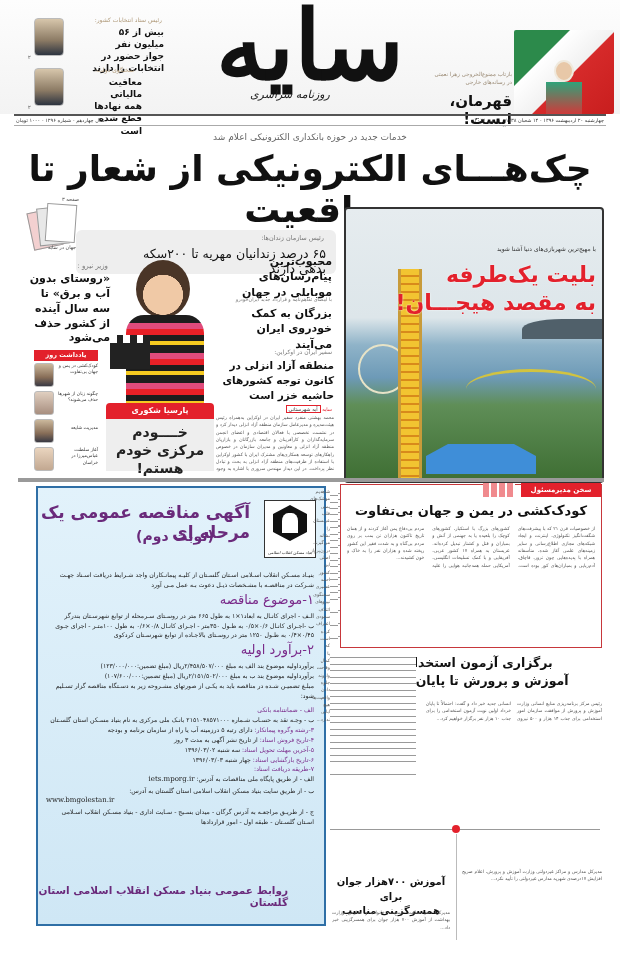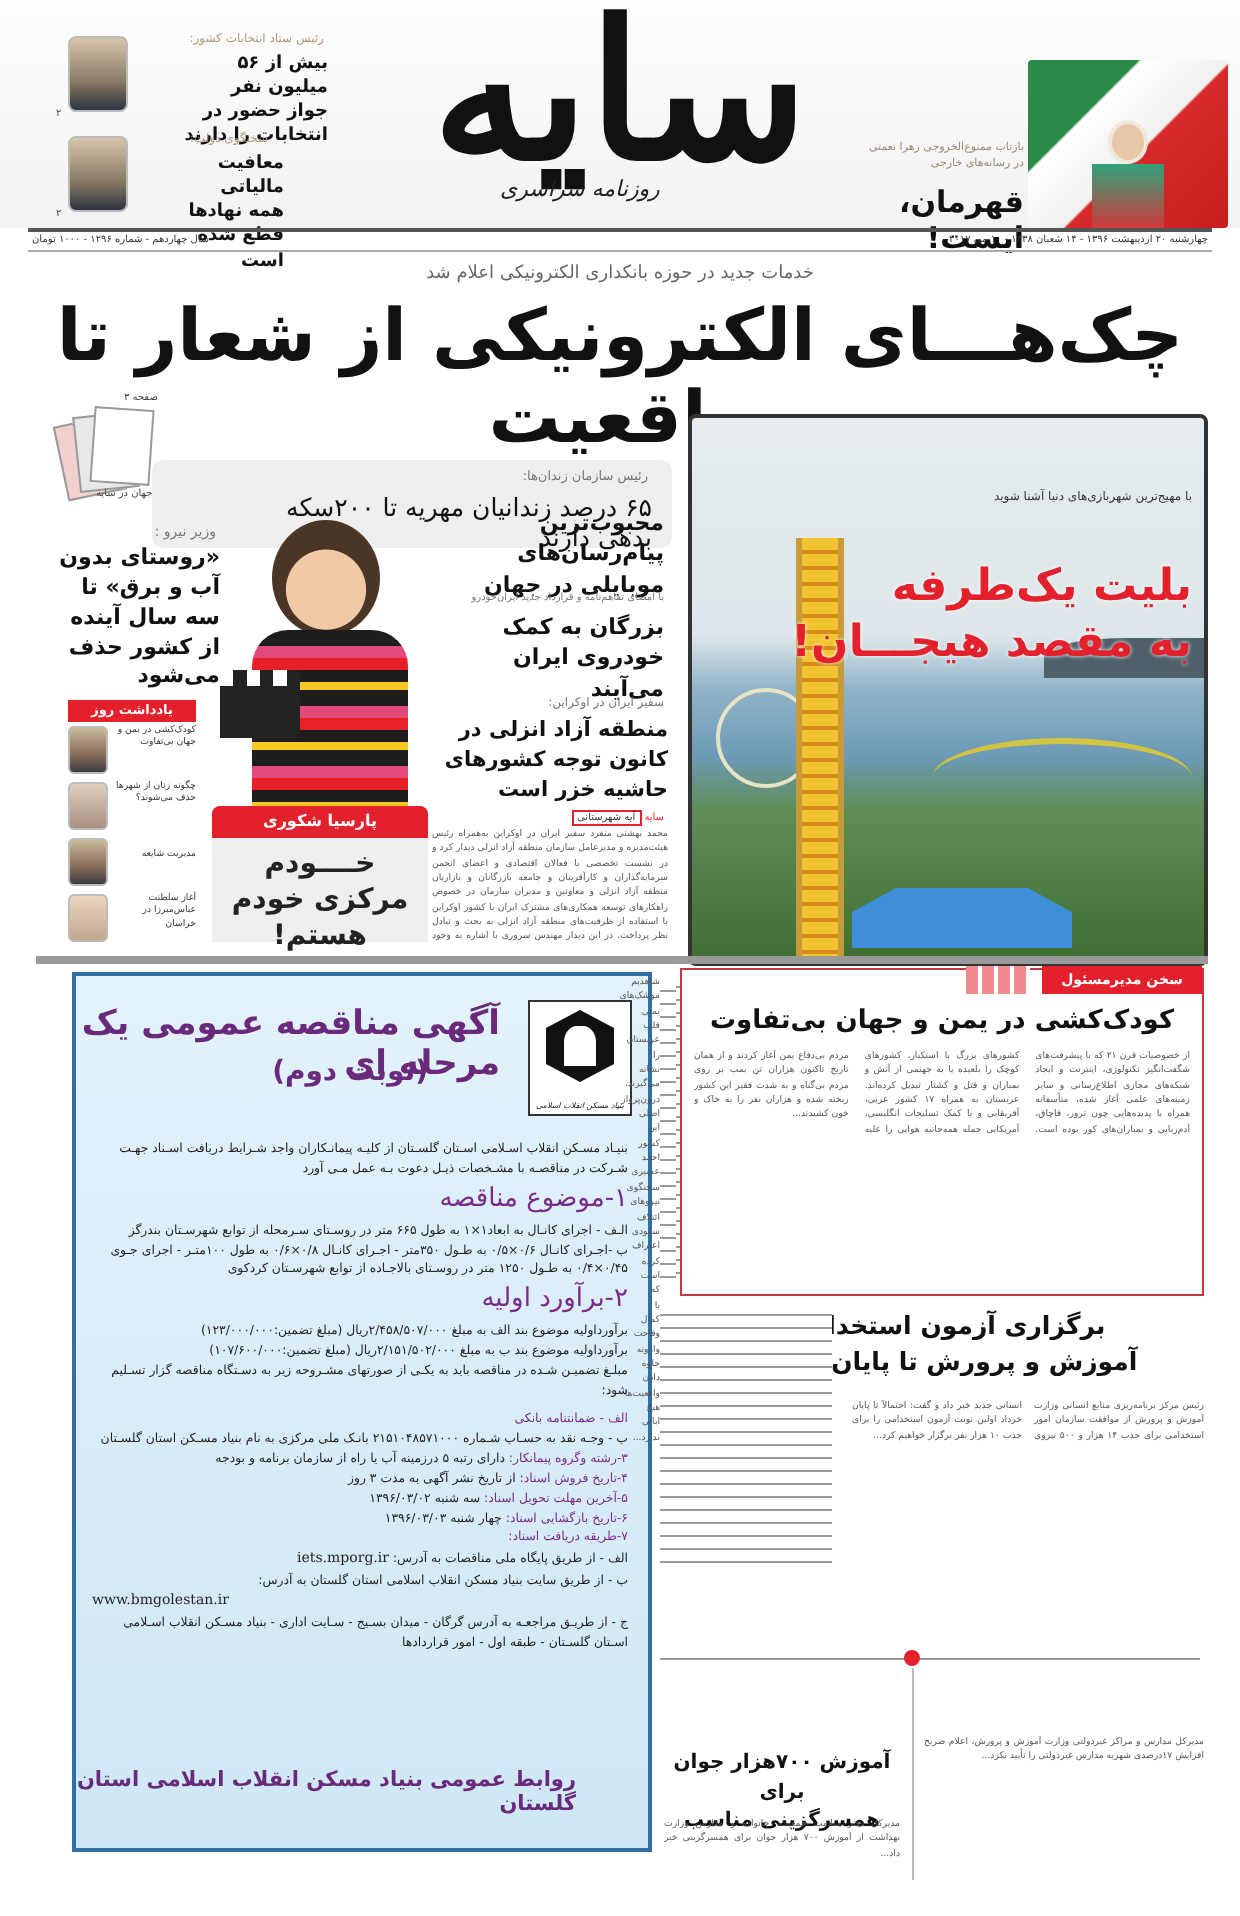--- a/index.html
+++ b/index.html
@@ -25,21 +25,21 @@
   .red-bar { background: #e3212c; color: #fff; font-weight: bold; text-align: center; }
   .col-text { font-size: 4.6px; line-height: 1.6; color: #555; text-align: justify; }
   .lines { background: repeating-linear-gradient(#ffffff 0px, #ffffff 3px, #9a9a9a 3px, #9a9a9a 4px, #ffffff 4px, #ffffff 6.5px); }
   .feature { left: 344px; top: 207px; width: 260px; height: 276px; border: 2px solid #333; border-radius: 4px; overflow: hidden; background: linear-gradient(#e6ecef 0%, #dde6ea 40%, #8fb3c8 50%, #6d9ab7 62%, #5f8e57 72%, #3e6e33 100%); }
   .tower { position: absolute; left: 52px; top: 60px; width: 24px; height: 210px; background: repeating-linear-gradient(#f2c431 0 6px, #d88a1b 6px 8px); border-left: 3px solid #c89b3a; border-right: 3px solid #c89b3a; }
   .wheel { position: absolute; left: 12px; top: 135px; width: 50px; height: 50px; border: 2px solid #e7e3c7; border-radius: 50%; }
   .coaster { position: absolute; left: 120px; top: 160px; width: 130px; height: 40px; border-top: 3px solid #d2c340; border-radius: 60% 60% 0 0; }
   .pavilion { position: absolute; left: 80px; top: 235px; width: 110px; height: 30px; background: #3f8ed8; clip-path: polygon(0 40%, 20% 0, 80% 0, 100% 40%, 100% 100%, 0 100%); }
   .hill { position: absolute; right: 0; top: 110px; width: 80px; height: 20px; background: #50606a; border-radius: 50% 0 0 0; }
   .feat-kicker { position: absolute; right: 6px; top: 36px; font-size: 6px; color: #333; }
-  .feat-title { position: absolute; right: 6px; top: 52px; font-size: 22px; line-height: 1.25; font-weight: bold; color: #e3212c; text-align: right; text-shadow: 0 0 2px #fff; margin-top: 19px; }
+  .feat-title { position: absolute; right: 6px; top: 52px; font-size: 22px; line-height: 1.25; font-weight: bold; color: #e3212c; text-align: right; text-shadow: 0 0 2px #fff; }
   .ad { left: 36px; top: 486px; width: 290px; height: 440px; background: linear-gradient(#e2f2fb, #cfe7f5); border: 2px solid #2f6fa6; }
   .ad-title { position: absolute; right: 74px; top: 14px; font-size: 17px; font-weight: bold; color: #6a2a7b; }
   .ad-sub { position: absolute; right: 110px; top: 40px; font-size: 14px; font-weight: bold; color: #6a2a7b; }
   .ad-logo { position: absolute; right: 8px; top: 12px; width: 52px; height: 58px; border: 1px solid #333; background: #fff; }
   .ad-logo-hex { position: absolute; left: 8px; top: 4px; width: 34px; height: 36px; background: #111; clip-path: polygon(50% 0, 100% 25%, 100% 75%, 50% 100%, 0 75%, 0 25%); }
   .ad-logo-inner { position: absolute; left: 17px; top: 12px; width: 16px; height: 20px; background: #fff; border-radius: 40% 40% 0 0; }
   .ad-logo-cap { position: absolute; left: 0; bottom: 2px; width: 100%; text-align: center; font-size: 4px; color: #222; font-style: italic; }
   .ad-body { position: absolute; right: 10px; top: 82px; width: 268px; font-size: 6.2px; line-height: 1.6; color: #222; text-align: right; }
   .ad-body .sec { color: #7a2a8a; font-weight: normal; font-size: 13px; }
   .ad-body .lbl { color: #7a2a8a; }

